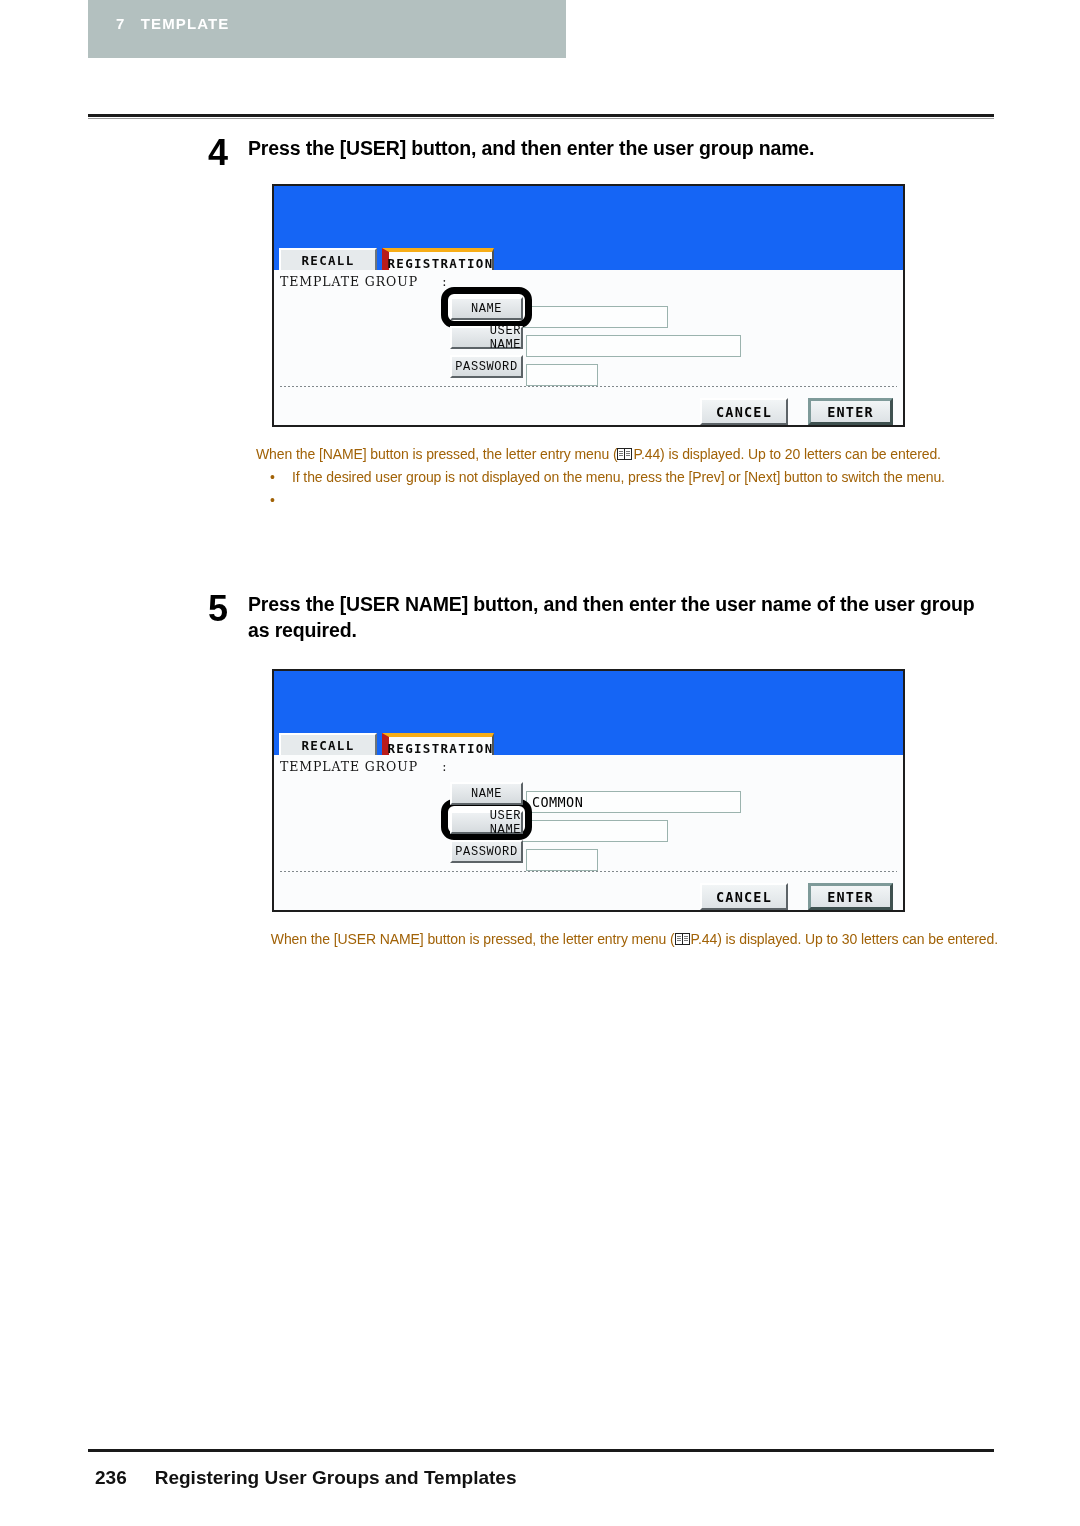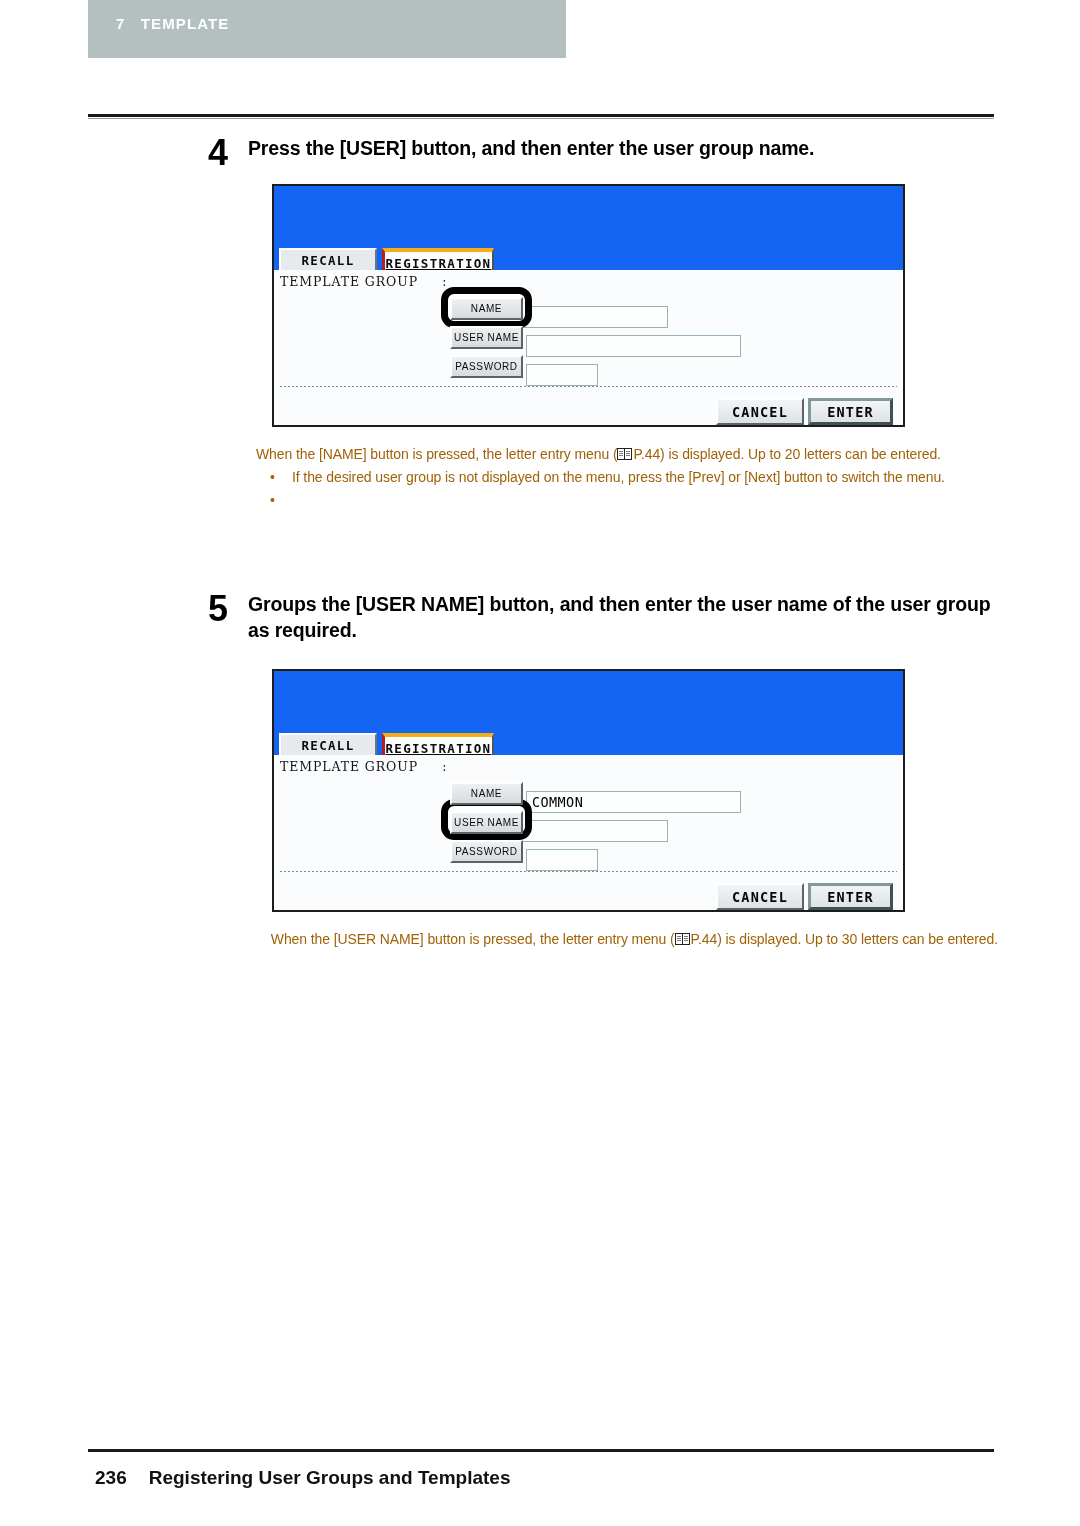--- a/index.html
+++ b/index.html
@@ -178,26 +178,25 @@
     background: #e6eaec;
     border: 2px solid #ffffff;
     border-right-color: #6d7479;
     border-bottom-color: #6d7479;
   }
   .tab-registration {
     left: 108px;
     width: 112px;
     background: #fbfcfd;
     border-top: 4px solid #f7ad17;
-    border-left: 3px solid #b91c1c;
+    border-left: 7px solid #b91c1c;
     border-right: 2px solid #4e5458;
     border-bottom: none;
     height: 28px;
     padding-bottom: 2px;
-    text-decoration: underline;
   }
 
   .lcd-body {
     position: absolute;
     left: 0;
     top: 84px;
     right: 0;
     bottom: 0;
     background: #fbfcfd;
   }
@@ -230,27 +229,28 @@
     width: 73px;
     height: 23px;
     box-sizing: border-box;
     background: linear-gradient(#eef1f3, #d6dbde);
     border: 2px solid #ffffff;
     border-right-color: #5c6367;
     border-bottom-color: #5c6367;
     display: flex;
     align-items: center;
     justify-content: center;
-    font-size: 10px;
+    font-size: 12px;
     font-weight: normal;
     letter-spacing: 0.6px;
     color: #0a0a0a;
-    font-family: Liberation Sans, sans-serif;
+    font-family: Liberation Mono, monospace;
     position: relative;
     z-index: 2;
+    text-align: right;
   }
 
   .lcd-input {
     height: 22px;
     box-sizing: border-box;
     background: #fdfefe;
     border: 1px solid #9bb3ae;
     margin-left: 3px;
     display: flex;
     align-items: center;
@@ -287,21 +287,21 @@
     background-image: linear-gradient(to right, #6b7478 0 2px, transparent 2px 4px);
     background-size: 4px 1px;
     opacity: 0.85;
   }
 
   .action-row {
     position: absolute;
     right: 10px;
     top: 128px;
     display: flex;
-    gap: 4px;
+    gap: 20px;
     text-align: right;
   }
   .btn-cancel, .btn-enter {
     height: 27px;
     box-sizing: border-box;
     display: flex;
     align-items: center;
     justify-content: center;
     font-size: 13.5px;
     font-weight: bold;
@@ -332,21 +332,21 @@
     width: 906px;
     height: 3px;
     background: #1a1a1a;
   }
   .footer {
     position: absolute;
     left: 95px;
     top: 1467px;
     display: flex;
     align-items: baseline;
-    gap: 22px;
+    gap: 28px;
     font-size: 19px;
     font-weight: bold;
     color: #111;
   }
 </style>
 </head>
 <body>
 
 <div class="chapter-band">
   <div class="chapter-band-inner">
@@ -409,21 +409,21 @@
         <line x1="9" y1="7.5" x2="13" y2="7.5" stroke="#555" stroke-width="0.8"></line>
       </svg></span><span>P.44</span><span>) is displayed. Up to 20 letters can be entered.</span>
   <ul class="bullets">
     <li><span class="bullet-dot">•</span><span>If the desired user group is not displayed on the menu, press the [Prev] or [Next] button to switch the menu.</span></li>
     <li><span class="bullet-dot">•</span></li>
   </ul>
 </div>
 
 <div class="step" id="step5">
   <div class="step-num">5</div>
-  <div class="step-text">Groups the [USER NAME] button, and then enter the user name of the user group as required.</div>
+  <div class="step-text">Press the [USER NAME] button, and then enter the user name of the user group as required.</div>
 </div>
 
 <div class="lcd" id="lcd2">
   <div class="lcd-header"></div>
   <div class="tabrow">
     <div class="tab tab-recall">RECALL</div>
     <div class="tab tab-registration">REGISTRATION</div>
   </div>
   <div class="lcd-body">
     <div class="group-label">TEMPLATE GROUP     :</div>

